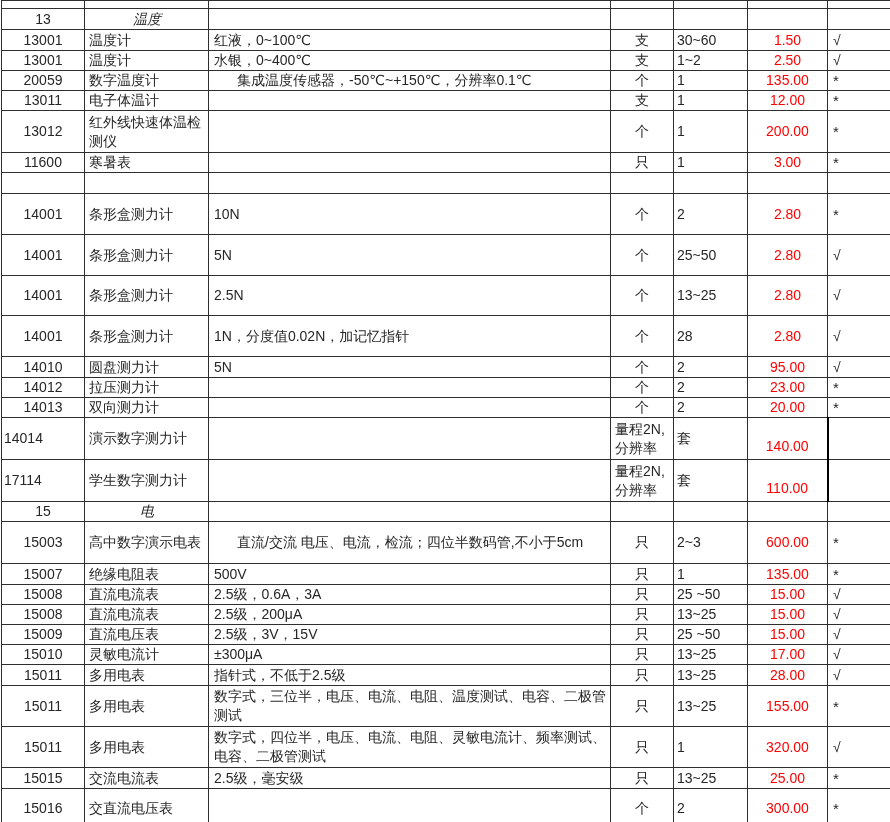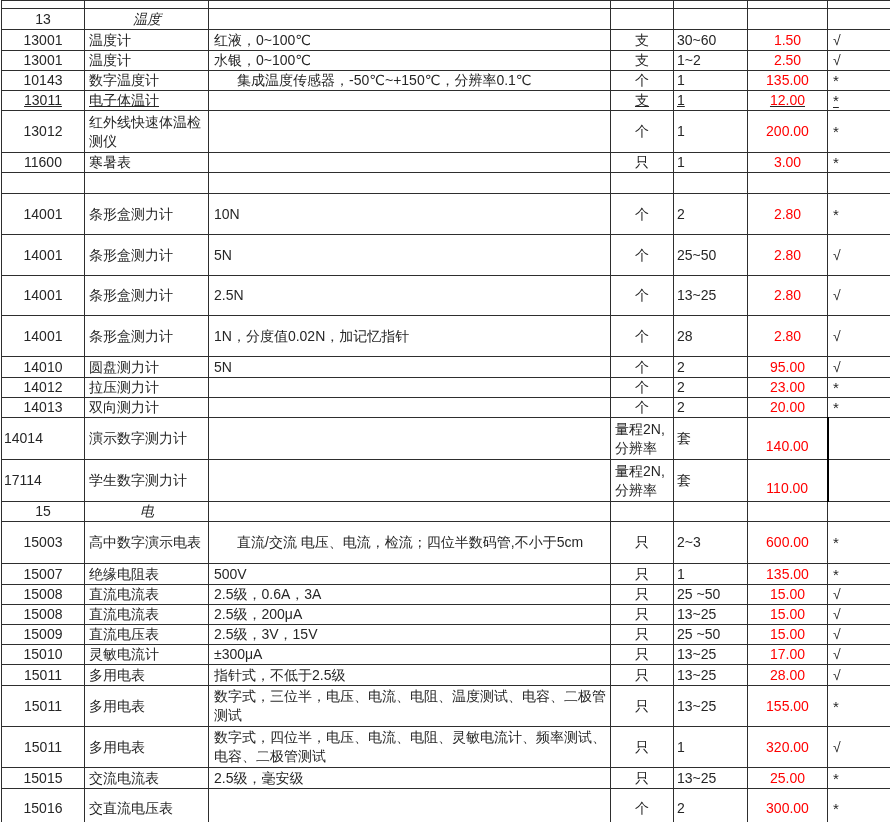--- a/index.html
+++ b/index.html
@@ -72,36 +72,36 @@
           <td class="col-name">温度计</td>
           <td class="col-spec">红液，0~100℃</td>
           <td class="col-unit">支</td>
           <td class="col-qty">30~60</td>
           <td class="col-price">1.50</td>
           <td class="col-mark">√</td>
         </tr>
         <tr style="height: 20px;">
           <td class="col-code">13001</td>
           <td class="col-name">温度计</td>
-          <td class="col-spec">水银，0~100℃</td>
+          <td class="col-spec">水银，0~400℃</td>
           <td class="col-unit">支</td>
           <td class="col-qty">1~2</td>
           <td class="col-price">2.50</td>
           <td class="col-mark">√</td>
         </tr>
         <tr style="height: 20px;">
-          <td class="col-code">10143</td>
+          <td class="col-code">20059</td>
           <td class="col-name">数字温度计</td>
           <td class="col-spec nowrap">集成温度传感器，-50℃~+150℃，分辨率0.1℃</td>
           <td class="col-unit">个</td>
           <td class="col-qty">1</td>
           <td class="col-price">135.00</td>
           <td class="col-mark star">*</td>
         </tr>
-        <tr style="height: 20px; text-decoration: underline;">
+        <tr style="height: 20px;">
           <td class="col-code">13011</td>
           <td class="col-name">电子体温计</td>
           <td class="col-spec"></td>
           <td class="col-unit">支</td>
           <td class="col-qty">1</td>
           <td class="col-price">12.00</td>
           <td class="col-mark star">*</td>
         </tr>
         <tr style="height: 42px;">
           <td class="col-code">13012</td>

